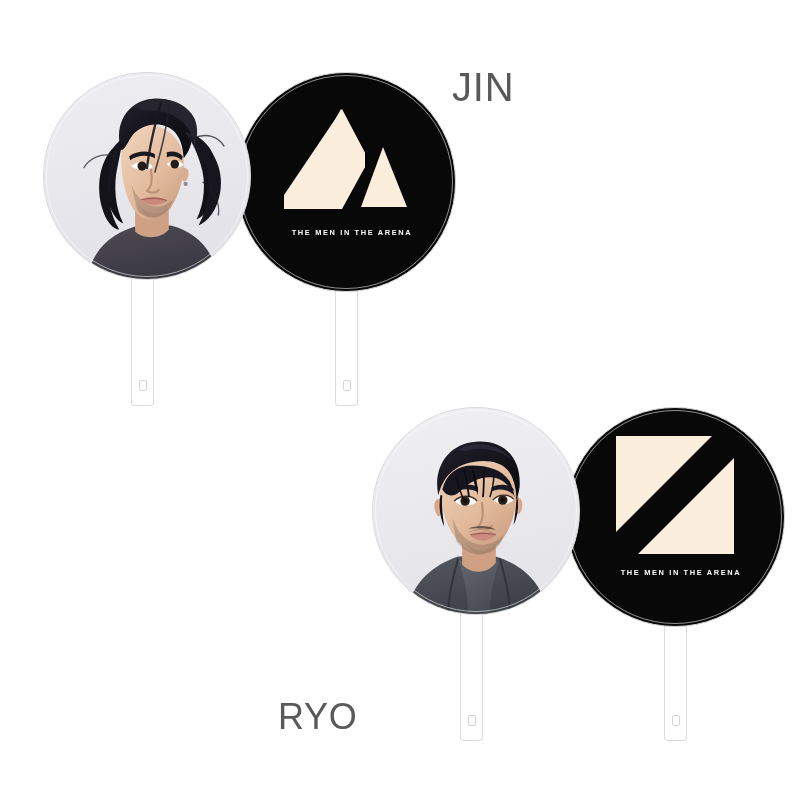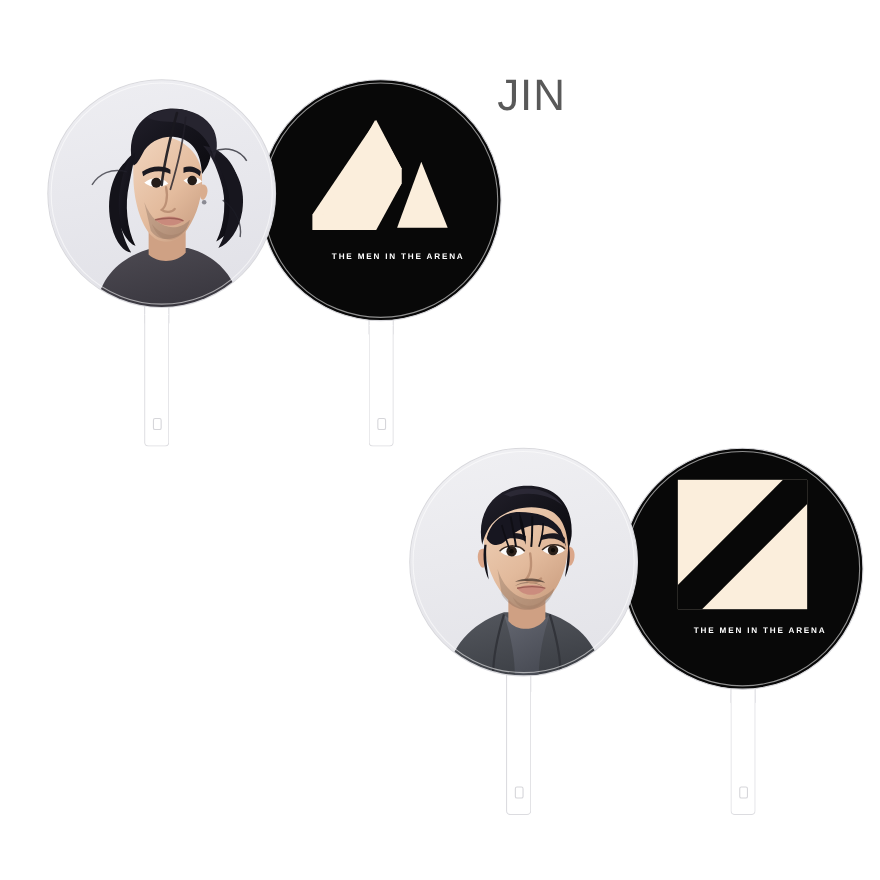--- a/index.html
+++ b/index.html
@@ -101,21 +101,21 @@
   }
   .logo-art {
     position: absolute;
     left: 50%;
     transform: translateX(-50%);
   }
   .logo-art svg { display: block; width: 100%; height: 100%; }
 
   .logo-caption {
     position: absolute;
-    left: 16px;
+    left: 6px;
     width: 100%;
     text-align: center;
     color: #ffffff;
     font-family: "Liberation Sans", sans-serif;
     font-weight: 700;
     white-space: nowrap;
   }
 
   
   .member-name {
@@ -397,14 +397,15 @@
             <path d="M68 88 C66 100 68 112 72 120 C70 106 69 96 70 88 Z" fill="#14131a"></path>
             <path d="M145 86 C148 98 146 110 142 118 C144 104 145 94 145 86 Z" fill="#14131a"></path>
 
             <path d="M86 42 C104 32 128 36 140 52 C128 42 108 38 92 44 Z" fill="#2e2c38" opacity="0.85"></path>
           </svg>
         </div>
       </div>
     </div>
   </div>
 
+  <div class="member-name" id="name-ryo">RYO</div>
 
 </div>
 
 </body></html>

